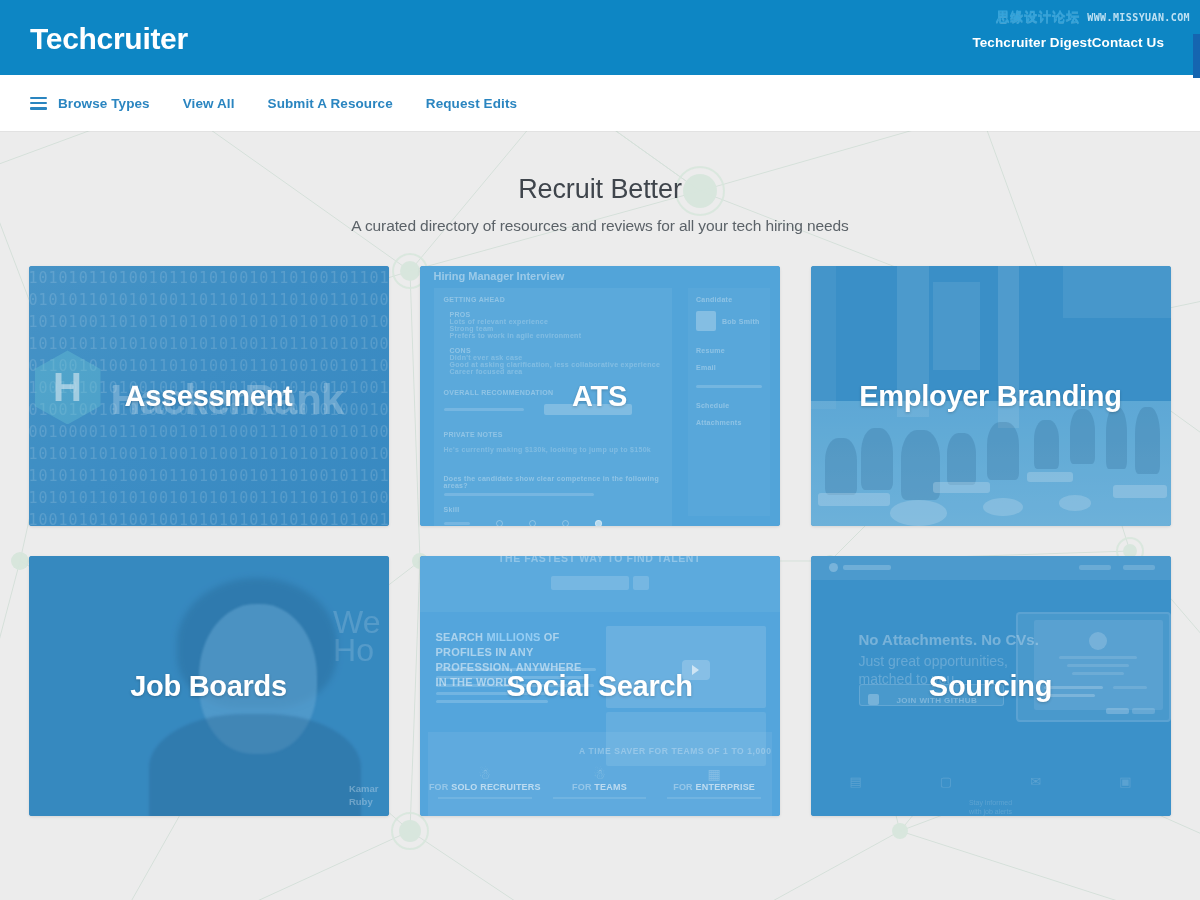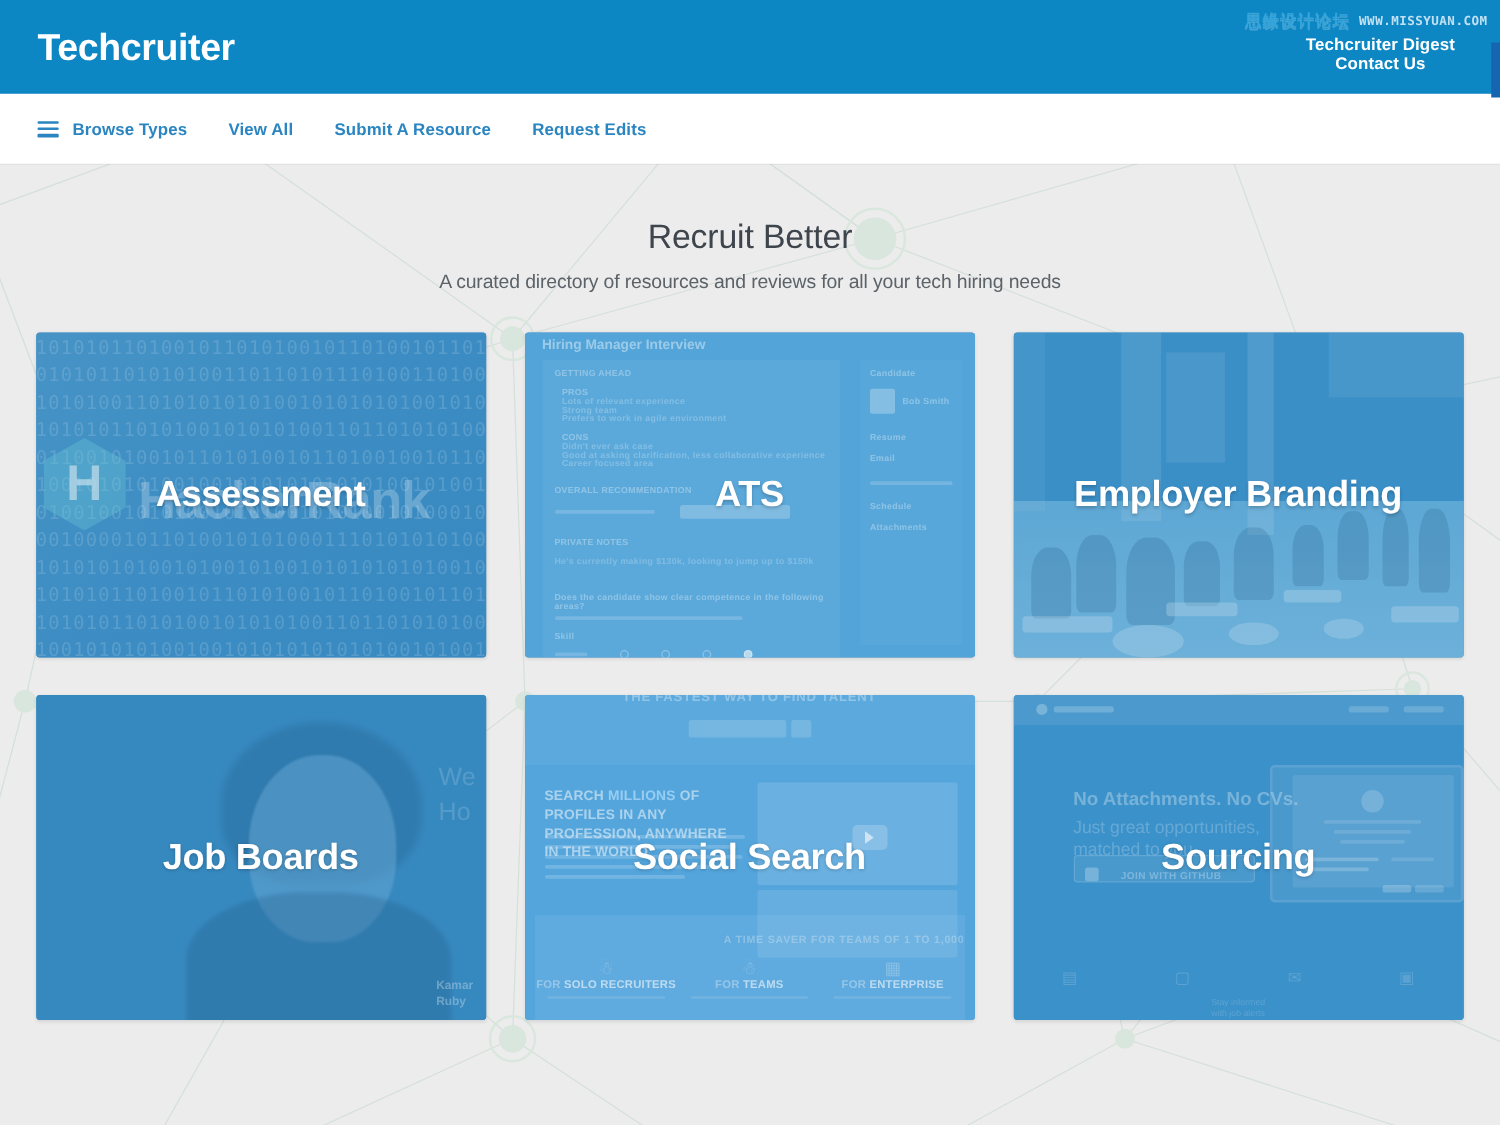--- a/index.html
+++ b/index.html
@@ -35,21 +35,20 @@
     letter-spacing: -0.3px;
     line-height: 1;
     margin-top: 2px;
   }
 
   .topnav {
     display: flex;
     align-items: center;
     margin-top: 10px;
     padding-right: 8px;
-    flex-direction: column;
   }
 
   .topnav a {
     color: #ffffff;
     font-size: 13.5px;
     font-weight: bold;
     text-decoration: none;
     letter-spacing: 0.1px;
     white-space: nowrap;
   }
@@ -317,21 +316,21 @@
     background: rgba(28,75,112,0.30); border-radius: 50% 50% 40% 40%;
     filter: blur(3px);
   }
   .jb-body {
     position:absolute; right: 28px; bottom: -18px; width: 212px; height: 120px;
     background: rgba(30,80,118,0.32); border-radius: 45% 45% 0 0;
     filter: blur(1.5px);
   }
   .jb-word {
     position:absolute; right: 8px; top: 52px;
-    color: rgba(255,255,255,0.22); font-size: 20px; font-weight: 300;
+    color: rgba(255,255,255,0.22); font-size: 32px; font-weight: 300;
     line-height: 28px;
   }
   .jb-caption {
     position:absolute; right: 10px; bottom: 8px; text-align: left;
     color: rgba(255,255,255,0.42); font-size: 9.5px; font-weight: bold; line-height: 13px;
   }
 
   
   .ss-bg { position:absolute; inset:0; background:#59a9de; }
   .ss-hero { position:absolute; left:0; right:0; top:0; height: 56px; background: rgba(255,255,255,0.06); }

